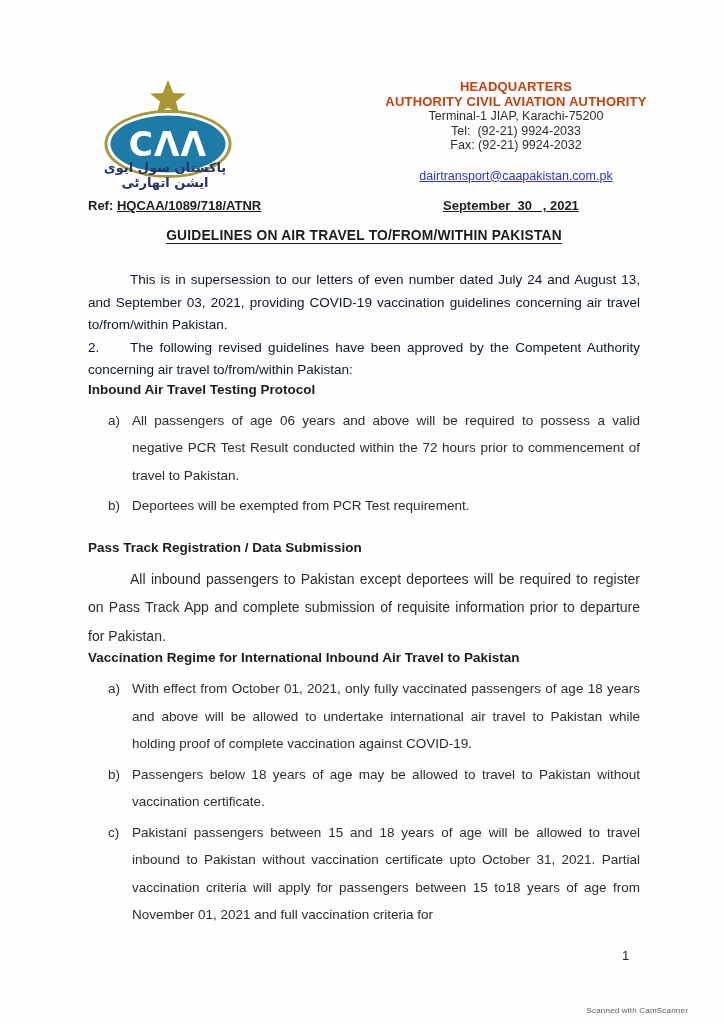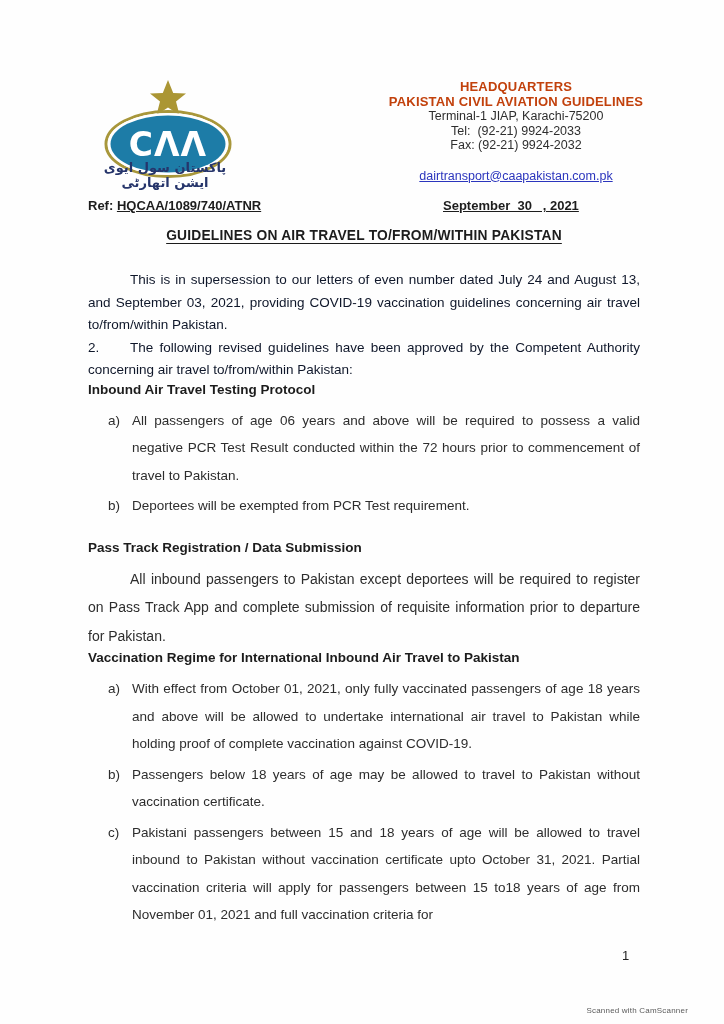--- a/index.html
+++ b/index.html
@@ -87,31 +87,31 @@
 
       <ellipse cx="76" cy="68" rx="57.5" ry="28.5" fill="#1d7ca7"></ellipse>
 
       <text x="76" y="80" text-anchor="middle" font-family="DejaVu Sans, sans-serif" font-size="33" font-weight="bold" fill="#ffffff" letter-spacing="1">CΛΛ</text>
     </svg>
   </div>
   <div class="urdu-caption">پاکستان سول ایوی ایشن اتھارٹی</div>
 
   <div class="hq-block">
     <div class="hq-line-bold">HEADQUARTERS</div>
-    <div class="hq-line-bold">PAKISTAN CIVIL AVIATION GUIDELINES</div>
+    <div class="hq-line-bold">AUTHORITY CIVIL AVIATION AUTHORITY</div>
     <div class="hq-line">Terminal-1 JIAP, Karachi-75200</div>
     <div class="hq-line">Tel:  (92-21) 9924-2033</div>
     <div class="hq-line">Fax: (92-21) 9924-2032</div>
     <a class="hq-email">dairtransport@caapakistan.com.pk</a>
   </div>
 
   <div class="ref-row">
     <div class="ref-left">
       <span>Ref:</span>
-      <span class="ref-number">HQCAA/1089/740/ATNR</span>
+      <span class="ref-number">HQCAA/1089/718/ATNR</span>
     </div>
     <div class="date">September  30   , 2021</div>
   </div>
 
   <div class="content">
 
     <div class="doc-title">GUIDELINES ON AIR TRAVEL TO/FROM/WITHIN PAKISTAN</div>
 
     <p class="body-para indent-first mb-lg">This is in supersession to our letters of even number dated July 24 and August 13, and September 03, 2021, providing COVID-19 vaccination guidelines concerning air travel to/from/within Pakistan.</p>
 

